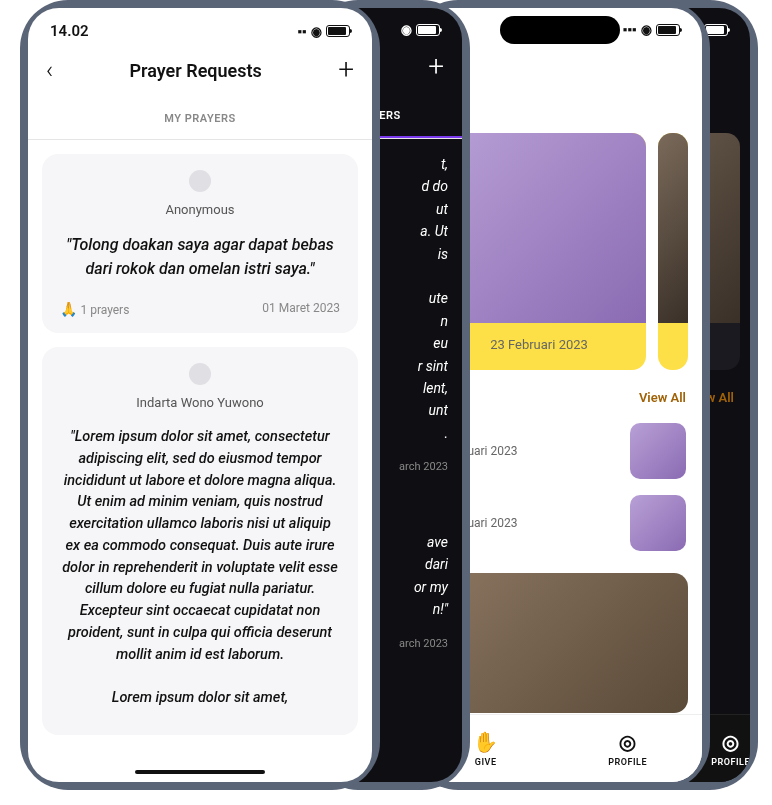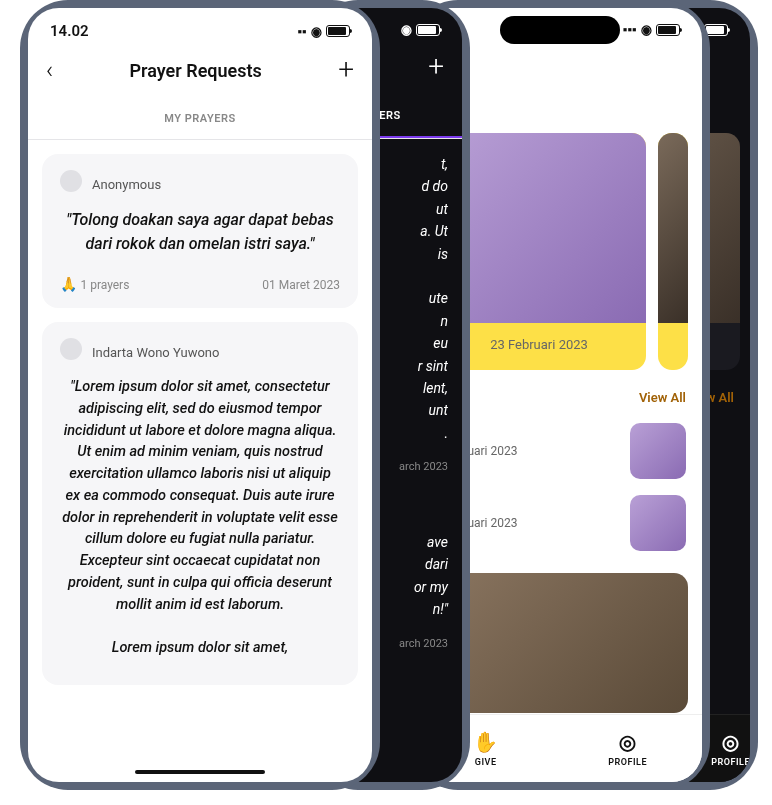--- a/index.html
+++ b/index.html
@@ -35,26 +35,26 @@
 
 .tabs { display:flex; border-bottom:1px solid #e5e5e8; }
 .tab { flex:1; text-align:center; padding:14px 0; font-size:11px; font-weight:600; letter-spacing:0.5px; color:#888; cursor:pointer; }
 .tab.active { color:#111; border-bottom:2px solid #7c3aed; }
 .dark .tab { color:#aaa; }
 .dark .tab.active { color:#fff; }
 
 .scroll { padding:14px; height:calc(100% - 170px); overflow:hidden; }
 
 .card { background:#f6f6f8; border-radius:16px; padding:16px 18px; margin-bottom:14px; }
-.card-head { display:flex; align-items:flex-end; gap:10px; margin-bottom:12px; }
+.card-head { display:flex; align-items:center; gap:10px; margin-bottom:12px;flex-direction:column; }
 .avatar { width:22px; height:22px; border-radius:50%; background:#e0e0e4; }
 .author { font-size:13px; color:#555; }
 .quote { font-size:16px; text-align:center; line-height:1.5; font-weight:500; padding:4px 2px 10px; font-style:italic; }
 .quote.long { font-size:14.5px; }
-.card-foot { display:flex; justify-content:space-between; align-items:flex-end; margin-top:10px; font-size:12px; color:#888; }
+.card-foot { display:flex; justify-content:space-between; align-items:flex-start; margin-top:10px; font-size:12px; color:#888; }
 .pray-icon { font-size:14px; }
 
 .homeind { position:absolute; bottom:8px; left:50%; transform:translateX(-50%); width:130px; height:4px; background:#111; border-radius:3px; }
 
 
 .feedcard { background:#fde047; border-radius:14px; overflow:hidden; margin-bottom:14px; }
 .dark .feedcard { background:#1a1a20; }
 .feedimg { width:100%; height:190px; background:linear-gradient(135deg,#b9a0d6,#8a6bb3); position:relative; }
 .feedimg.desk { background:linear-gradient(135deg,#7a6a5a,#3a3028); }
 .feedimg.pray { background:linear-gradient(135deg,#8a7560,#5a4a38); height:120px; }

